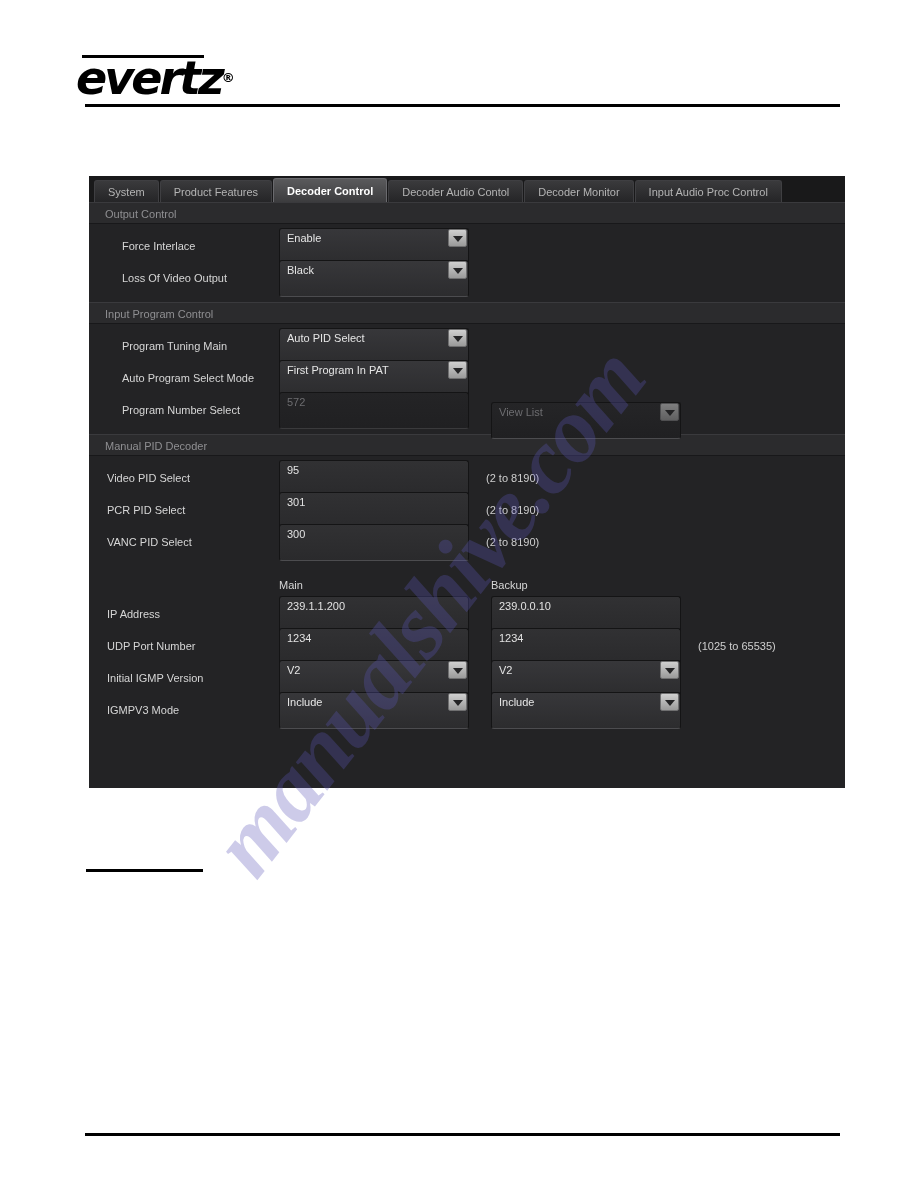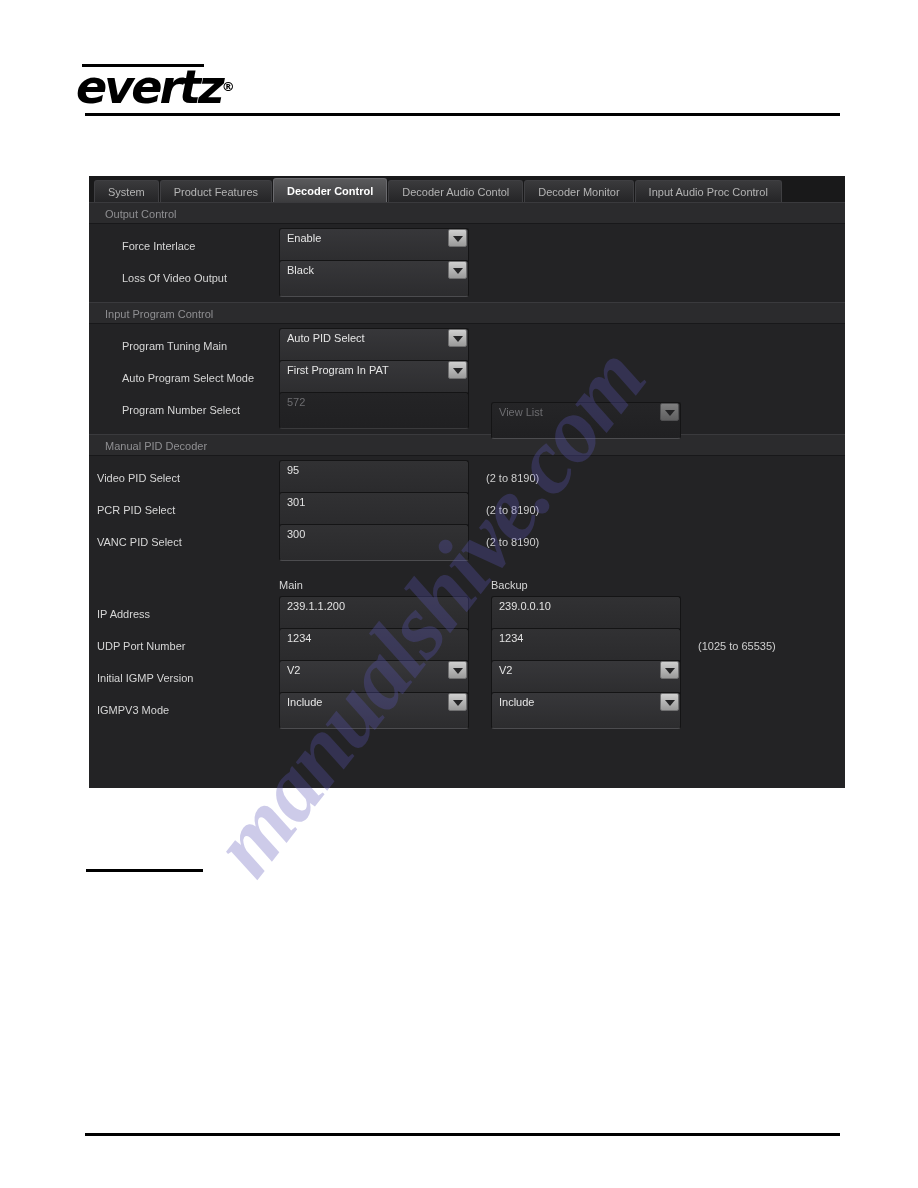--- a/index.html
+++ b/index.html
@@ -37,21 +37,21 @@
     white-space: nowrap;
     transform: rotate(-52deg);
     transform-origin: left top;
     letter-spacing: -2px;
   }
   .wm-a { left: 40px; top: 530px; }
 
   
   .page-header {
     position: absolute;
-    left: 0; top: 12px;
+    left: 0; top: 3px;
     width: 918px;
     height: 120px;
   }
   .logo-rule-top {
     position: absolute;
     left: 82px;
     top: 52px;
     width: 122px;
     height: 3px;
     background: #000;
@@ -173,21 +173,21 @@
     display: flex;
     align-items: center;
   }
   .row-label {
     width: 190px;
     padding-left: 33px;
     box-sizing: border-box;
     color: #d6d6d6;
     font-size: 11px;
   }
-  .row-label.indent2 { padding-left: 8px; }
+  .row-label.indent2 { padding-left: 18px; }
 
   
   .field {
     position: relative;
     height: 37px;
     box-sizing: border-box;
     border-radius: 3px;
   }
   .fld-main  { width: 190px; }
   .fld-wide  { width: 190px; }

